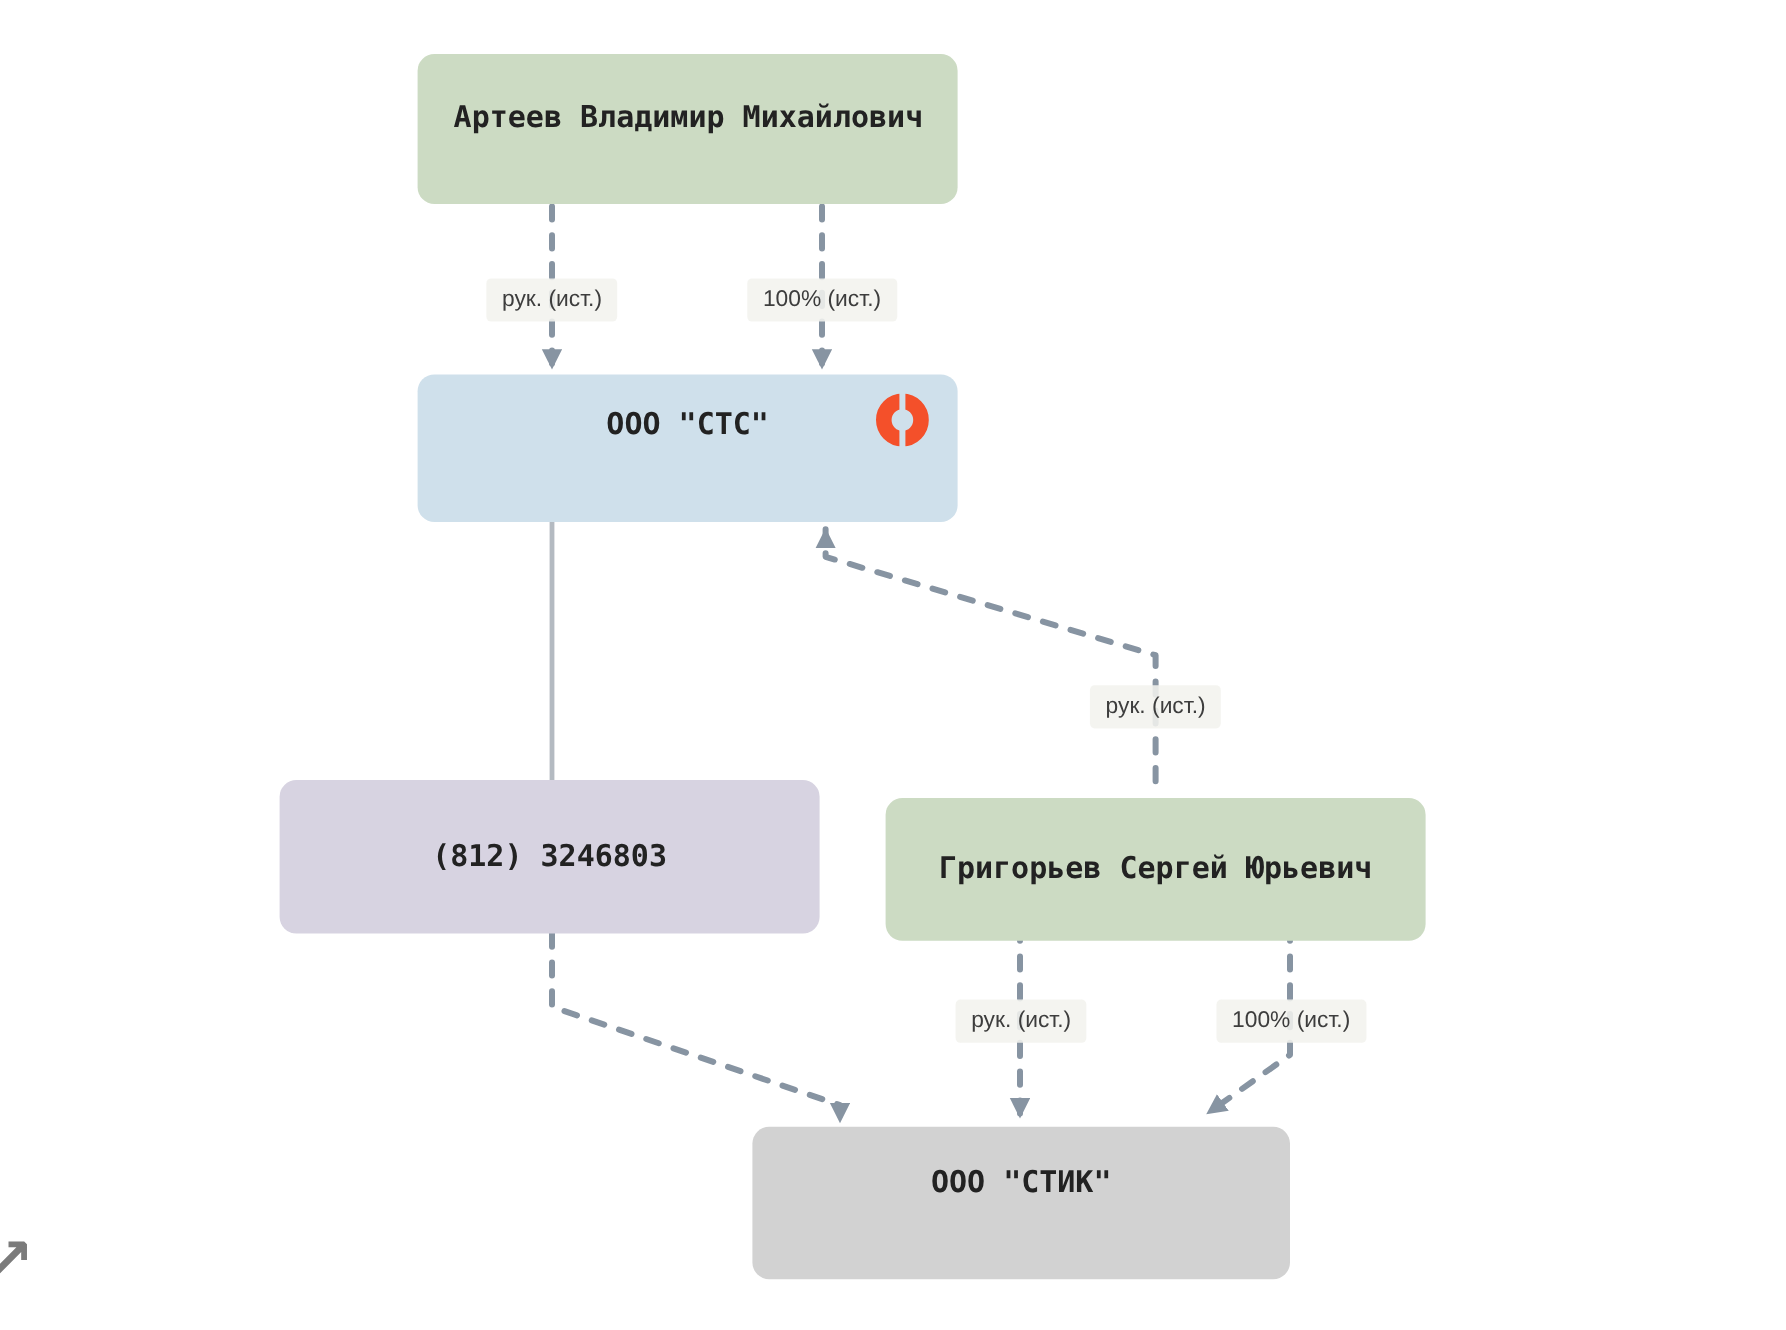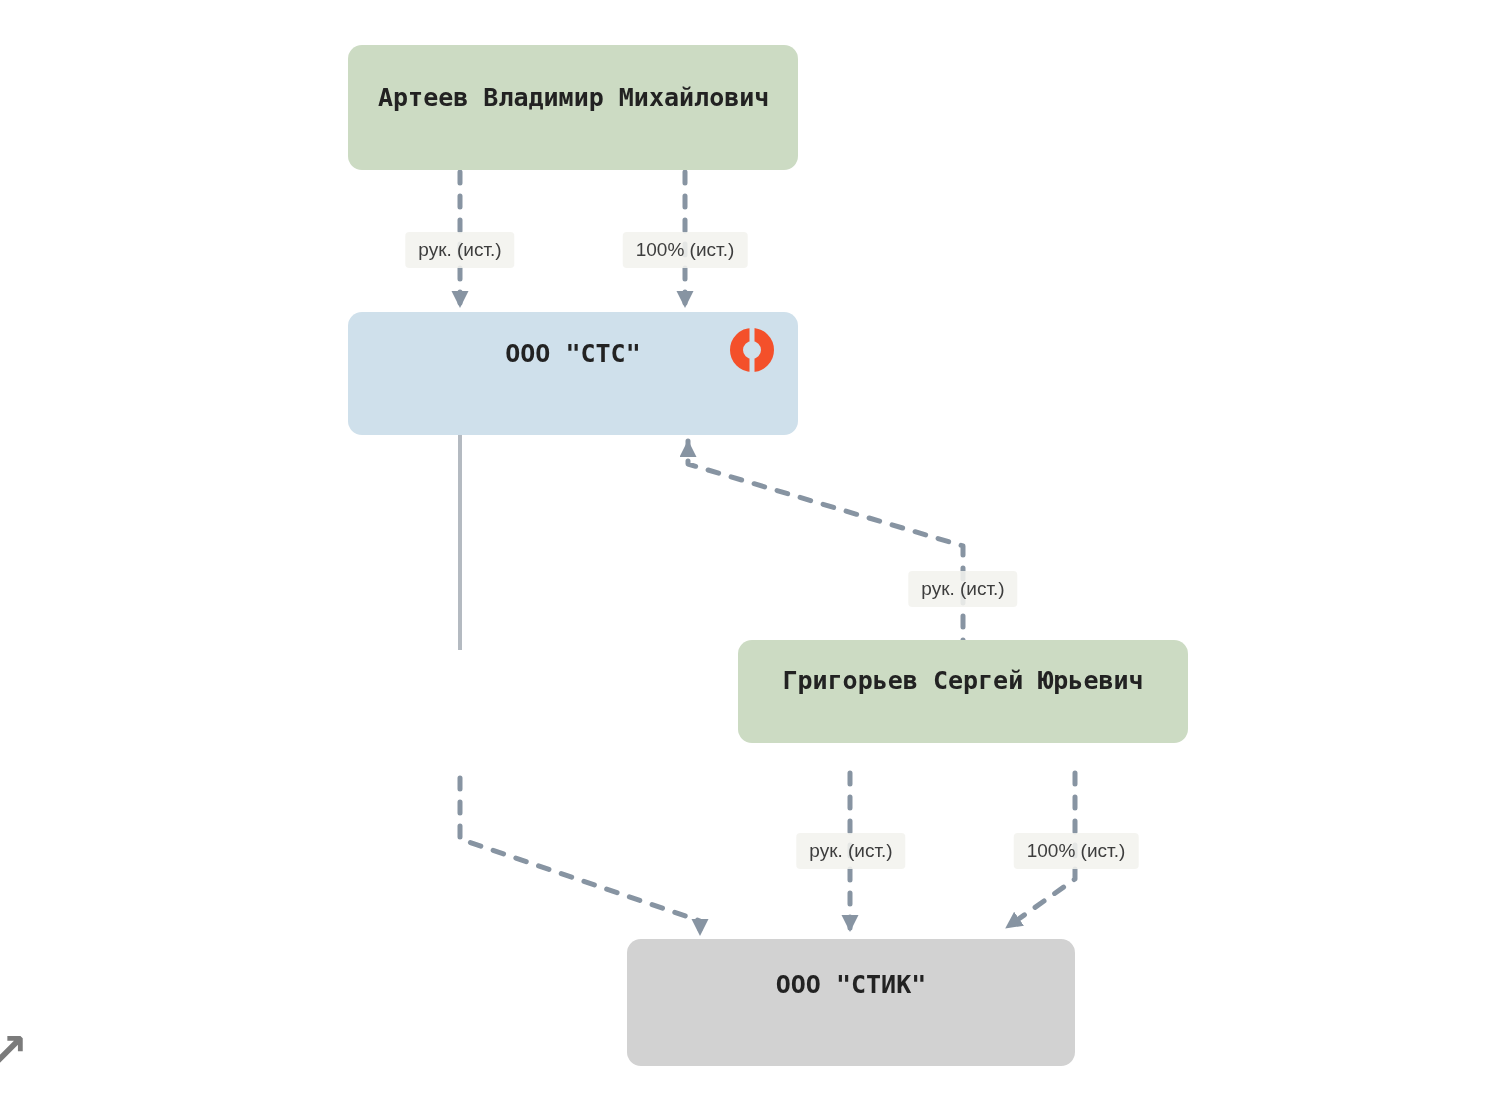--- a/index.html
+++ b/index.html
@@ -106,22 +106,25 @@
   </div>
 
   <div class="node node--company" style="left:348px; top:312px; width:450px; height:123px; padding-top:27px;">
     <span>ООО "СТС"</span>
     <svg class="status-icon" viewBox="0 0 46 46">
       <circle cx="23" cy="23" r="15.5" fill="none" stroke="#f4502a" stroke-width="13"></circle>
       <rect x="20.5" y="0" width="5" height="46" fill="#cfe0eb"></rect>
     </svg>
   </div>
 
+  <div class="node node--phone" style="left:233px; top:650px; width:450px; height:128px;">
+    <span>(812) 3246803</span>
+  </div>
 
-  <div class="node node--person" style="left:738px; top:640px; width:450px; height:103px; padding-top:26px;">
+  <div class="node node--person" style="left:738px; top:665px; width:450px; height:119px; padding-top:44px;">
     <span>Григорьев Сергей Юрьевич</span>
   </div>
 
   <div class="node node--gray" style="left:627px; top:939px; width:448px; height:127px; padding-top:31px;">
     <span>ООО "СТИК"</span>
   </div>
 
   <div class="edge-label" style="left:460px; top:250px;">рук. (ист.)</div>
 
   <div class="edge-label" style="left:685px; top:250px;">100% (ист.)</div>

